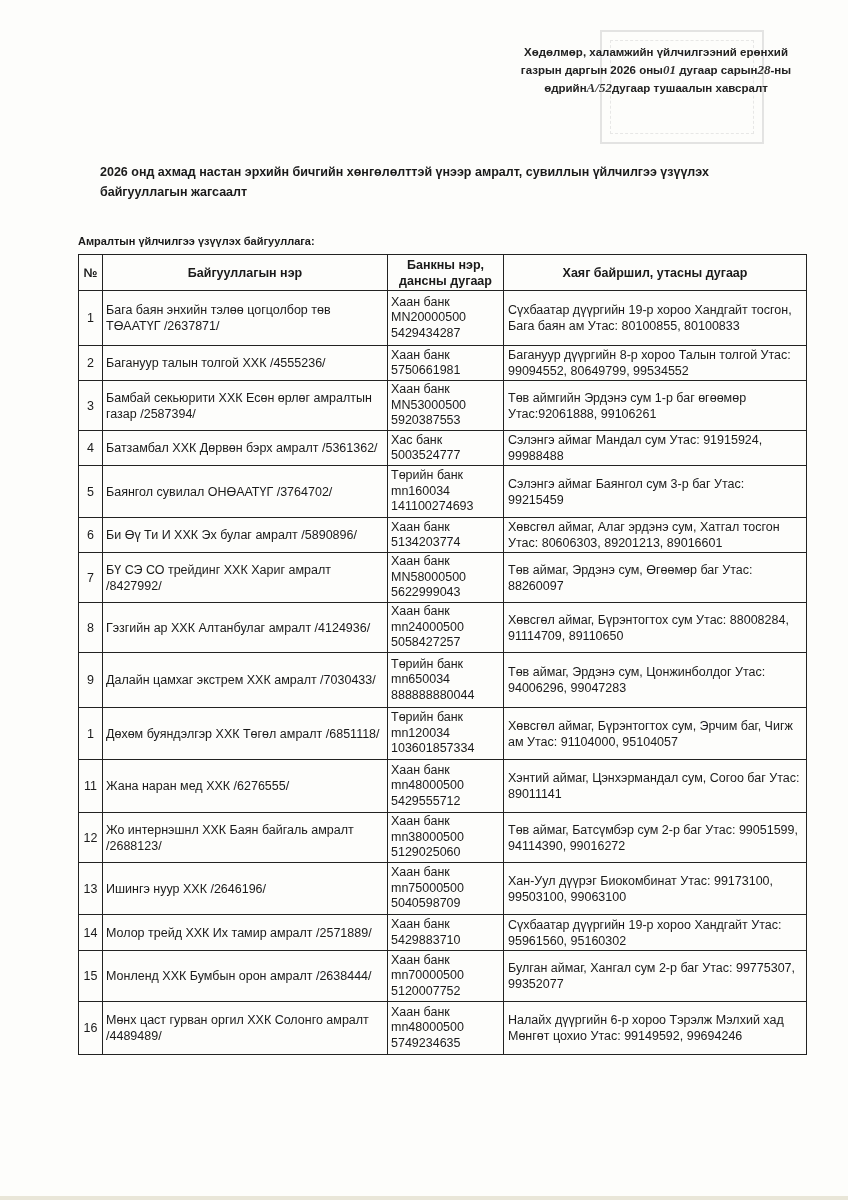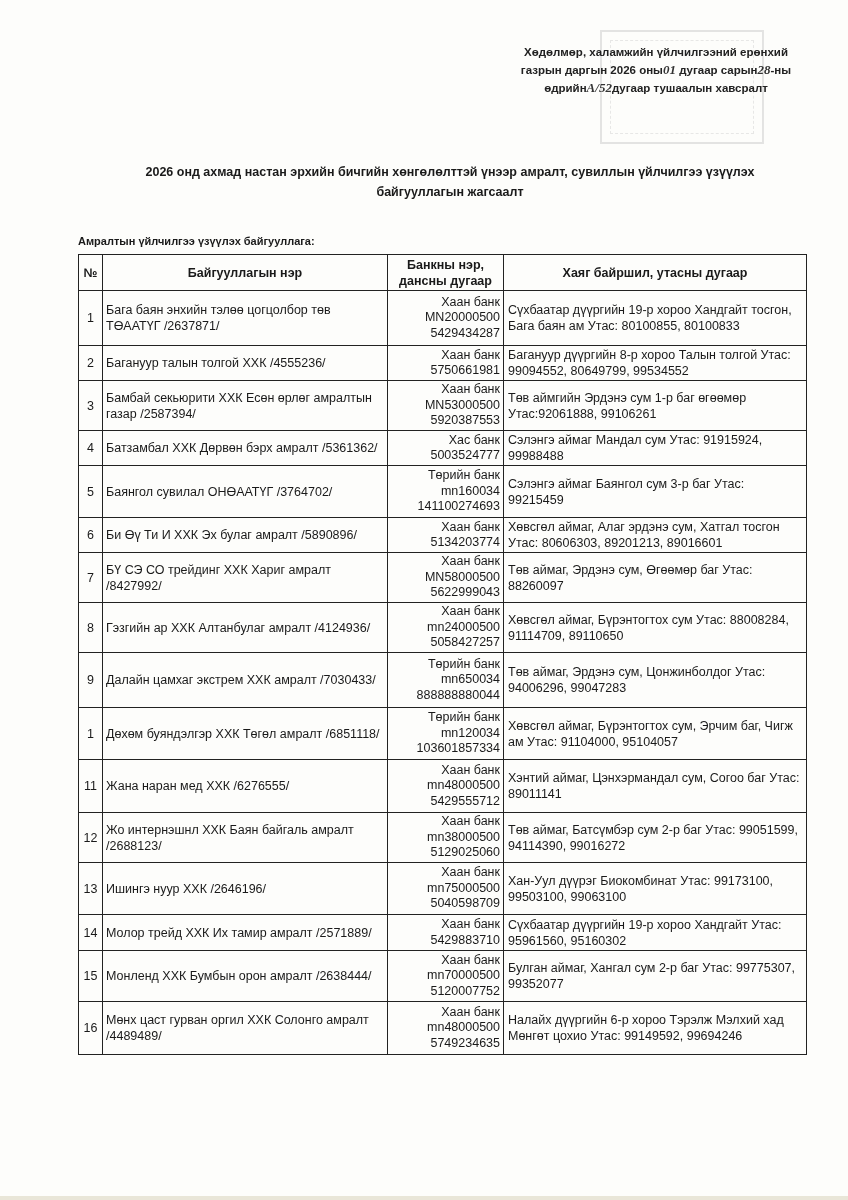--- a/index.html
+++ b/index.html
@@ -11,34 +11,34 @@
     position: absolute; left: 600px; top: 30px; width: 160px; height: 110px;
     border: 2px solid #cfcfcf; opacity: 0.55;
   }
   .stamp-inner { position: absolute; left: 8px; top: 8px; right: 8px; bottom: 8px; border: 1px dashed #d6d6d6; }
   .header-note {
     position: absolute; right: 42px; top: 44px; width: 300px; text-align: center;
     font-size: 11.5px; font-weight: bold; line-height: 17px; color: #222;
   }
   .hand { font-family: Liberation Serif, serif; font-style: italic; font-size: 13px; color: #333; }
   .title {
-    position: absolute; left: 100px; top: 162px; width: 700px; text-align: center;
+    position: absolute; left: 100px; top: 162px; width: 700px; text-align: left;
     font-size: 12.5px; font-weight: bold; line-height: 20px;
   }
   .section-label {
     position: absolute; left: 78px; top: 235px; font-size: 11px; font-weight: bold;
   }
   table {
     position: absolute; left: 78px; top: 254px; width: 728px; border-collapse: collapse;
     table-layout: fixed; font-size: 12.5px;
   }
   td, th { border: 1.5px solid #222; padding: 1px 3px; vertical-align: middle; line-height: 16px; }
   th { font-weight: bold; text-align: center; height: 33px; font-size: 12.5px; }
   td.num { text-align: center; padding: 0; }
-  td.bank { text-align: right; line-height: 15.5px; }
+  td.bank { text-align: left; line-height: 15.5px; }
   td.addr { padding-left: 4px; }
   .col-num { width: 24px; } .col-name { width: 285px; } .col-bank { width: 116px; } .col-addr { width: 303px; }
   .bottom-strip { position: absolute; left: 0; bottom: 0; width: 848px; height: 4px; background: #e9e6d8; }
 </style>
 </head>
 <body>
 
 <div class="stamp">
     <div class="stamp-inner"></div>
   </div>

